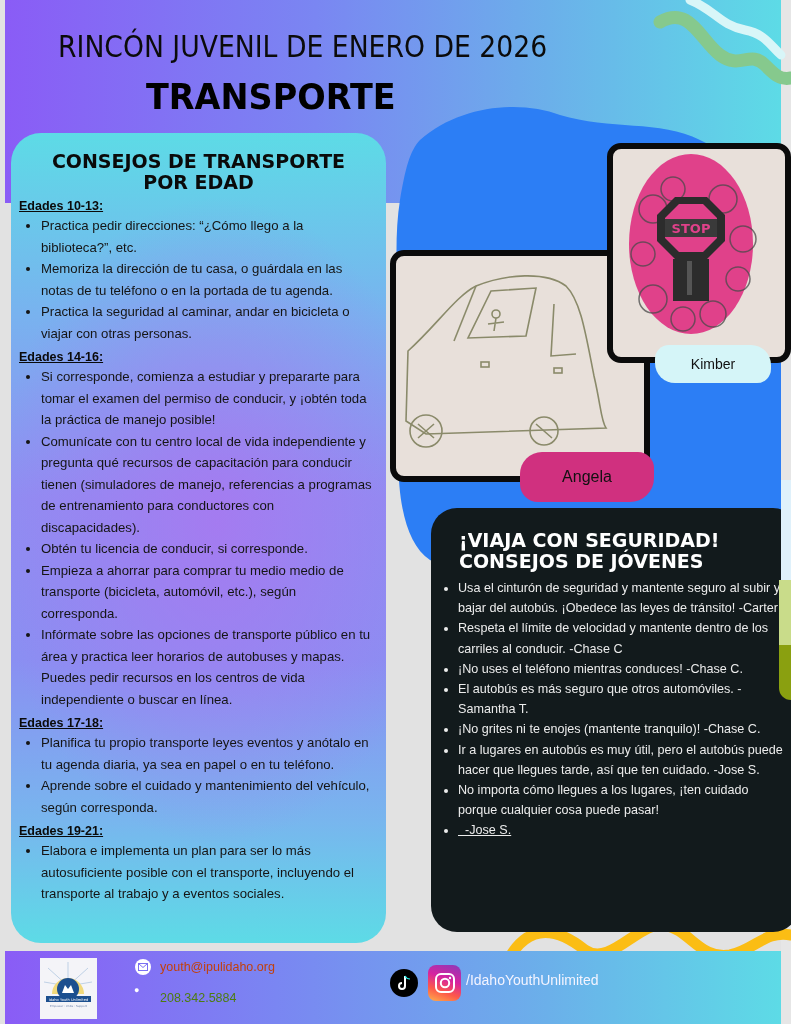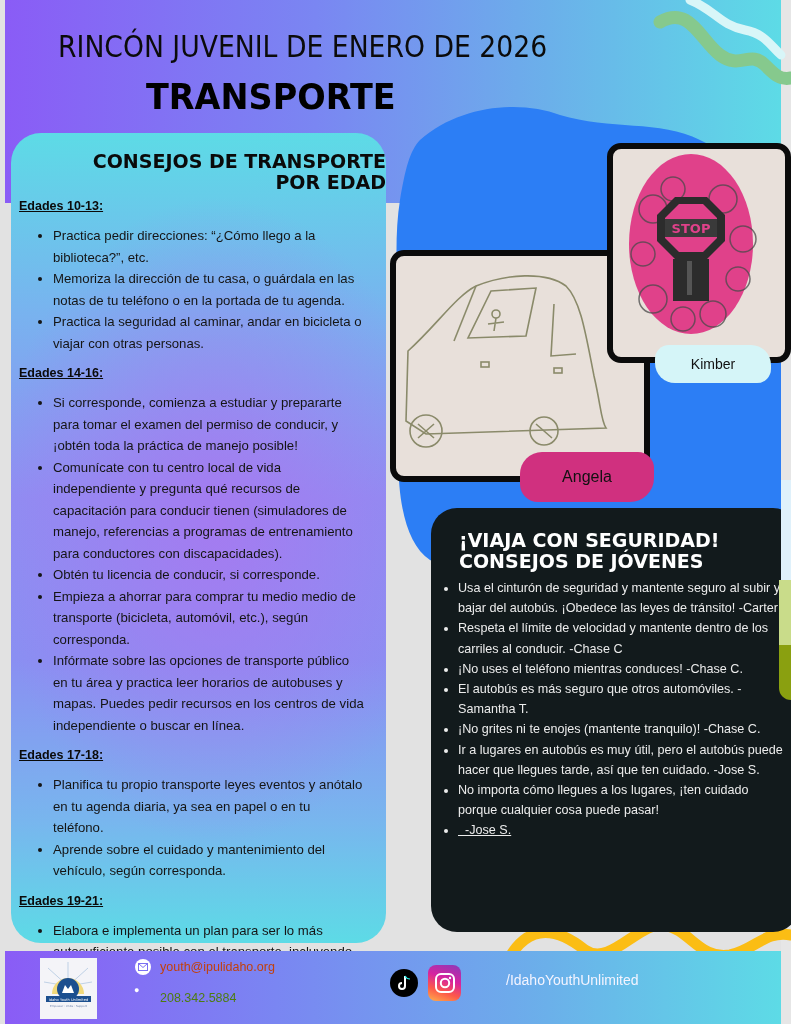--- a/index.html
+++ b/index.html
@@ -27,25 +27,25 @@
   }
   
   .card-left {
     position:absolute; left:11px; top:133px; width:375px; height:810px;
     border-radius:30px;
     background:
       radial-gradient(ellipse 60% 40% at 55% 48%, rgba(168,120,240,0.85) 0%, rgba(168,120,240,0) 100%),
       linear-gradient(180deg,#5ddbe6 0%,#78b3ef 22%,#8f8df2 45%,#8a8ff2 65%,#78b6ee 85%,#5ddbe6 100%);
   }
   .card-left h2 {
-    margin:18px 0 0 0; text-align:right; font-size:19px; line-height:21px;
+    margin:18px 0 0 0; text-align:center; font-size:19px; line-height:21px;
     font-weight:700; color:#0a0a0a; font-family:"DejaVu Sans", sans-serif;
   }
   .age { font-weight:700; font-size:12.5px; margin:6px 0 2px 8px; color:#0a0a0a;text-decoration:underline; }
-  .card-left ul { margin:12px; padding:0 10px 0 30px; }
+  .card-left ul { margin:0; padding:0 10px 0 30px; }
   .card-left li { font-size:13.2px; line-height:21.5px; color:#151515; margin:0; }
   
   .img-car {
     position:absolute; left:390px; top:250px; width:260px; height:232px;
     background:#e8e0da; border:6px solid #0b0b0b; border-radius:14px; box-sizing:border-box;
     overflow:hidden;
   }
   .img-stop {
     position:absolute; left:607px; top:143px; width:184px; height:220px;
     background:#e8e0da; border:6px solid #0b0b0b; border-radius:14px; box-sizing:border-box;
@@ -93,21 +93,21 @@
   .phone { position:absolute; left:160px; top:991px; font-size:12.5px; color:#4d7c0f; }
   .tiktok {
     position:absolute; left:390px; top:969px; width:28px; height:28px; border-radius:50%;
     background:#000; display:flex; align-items:center; justify-content:center;
   }
   .insta {
     position:absolute; left:428px; top:965px; width:33px; height:36px; border-radius:8px;
     background:linear-gradient(200deg,#8a3ab9 0%,#d6249f 40%,#fd5949 70%,#fdb04b 100%);
     display:flex; align-items:center; justify-content:center;
   }
-  .handle { position:absolute; left:466px; top:972px; font-size:14px; color:#f4f4ff;margin-left:40px; }
+  .handle { position:absolute; left:466px; top:972px; font-size:14px; color:#f4f4ff; }
 </style>
 </head>
 <body>
 
 <div class="hdr-bg"></div>
 <div class="right-strip"></div>
 
 <svg class="wave-white" width="791" height="1024">
 
   <path d="M420 140 C 460 105, 520 100, 560 115 C 610 130, 660 120, 700 140 C 740 160, 780 180, 781 230 L 781 560 C 760 590, 700 590, 640 585 C 560 578, 480 585, 430 560 C 400 540, 395 480, 400 420 C 405 350, 390 260, 400 200 C 405 170, 410 150, 420 140 Z" fill="#2c7ef5"></path>

